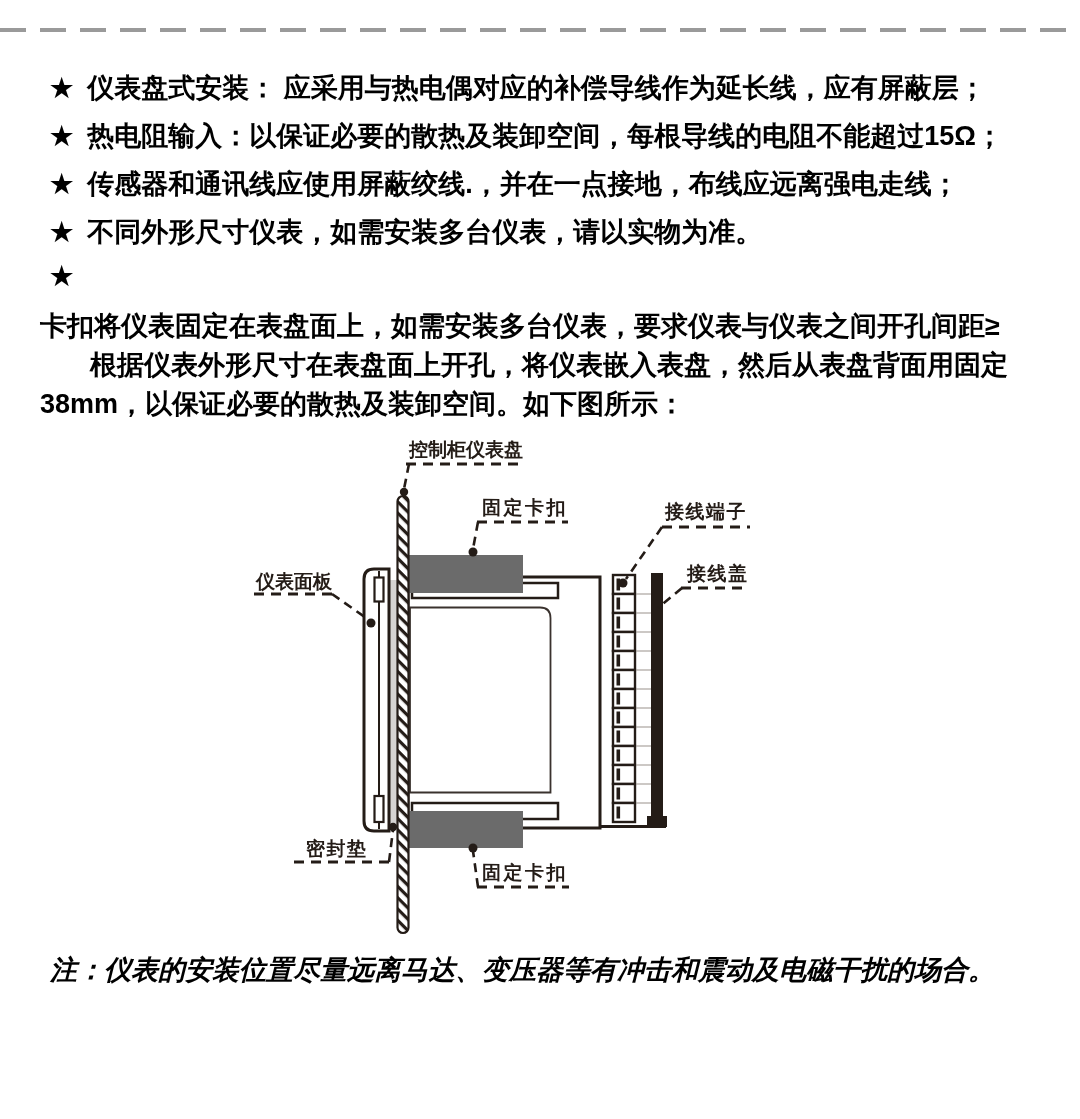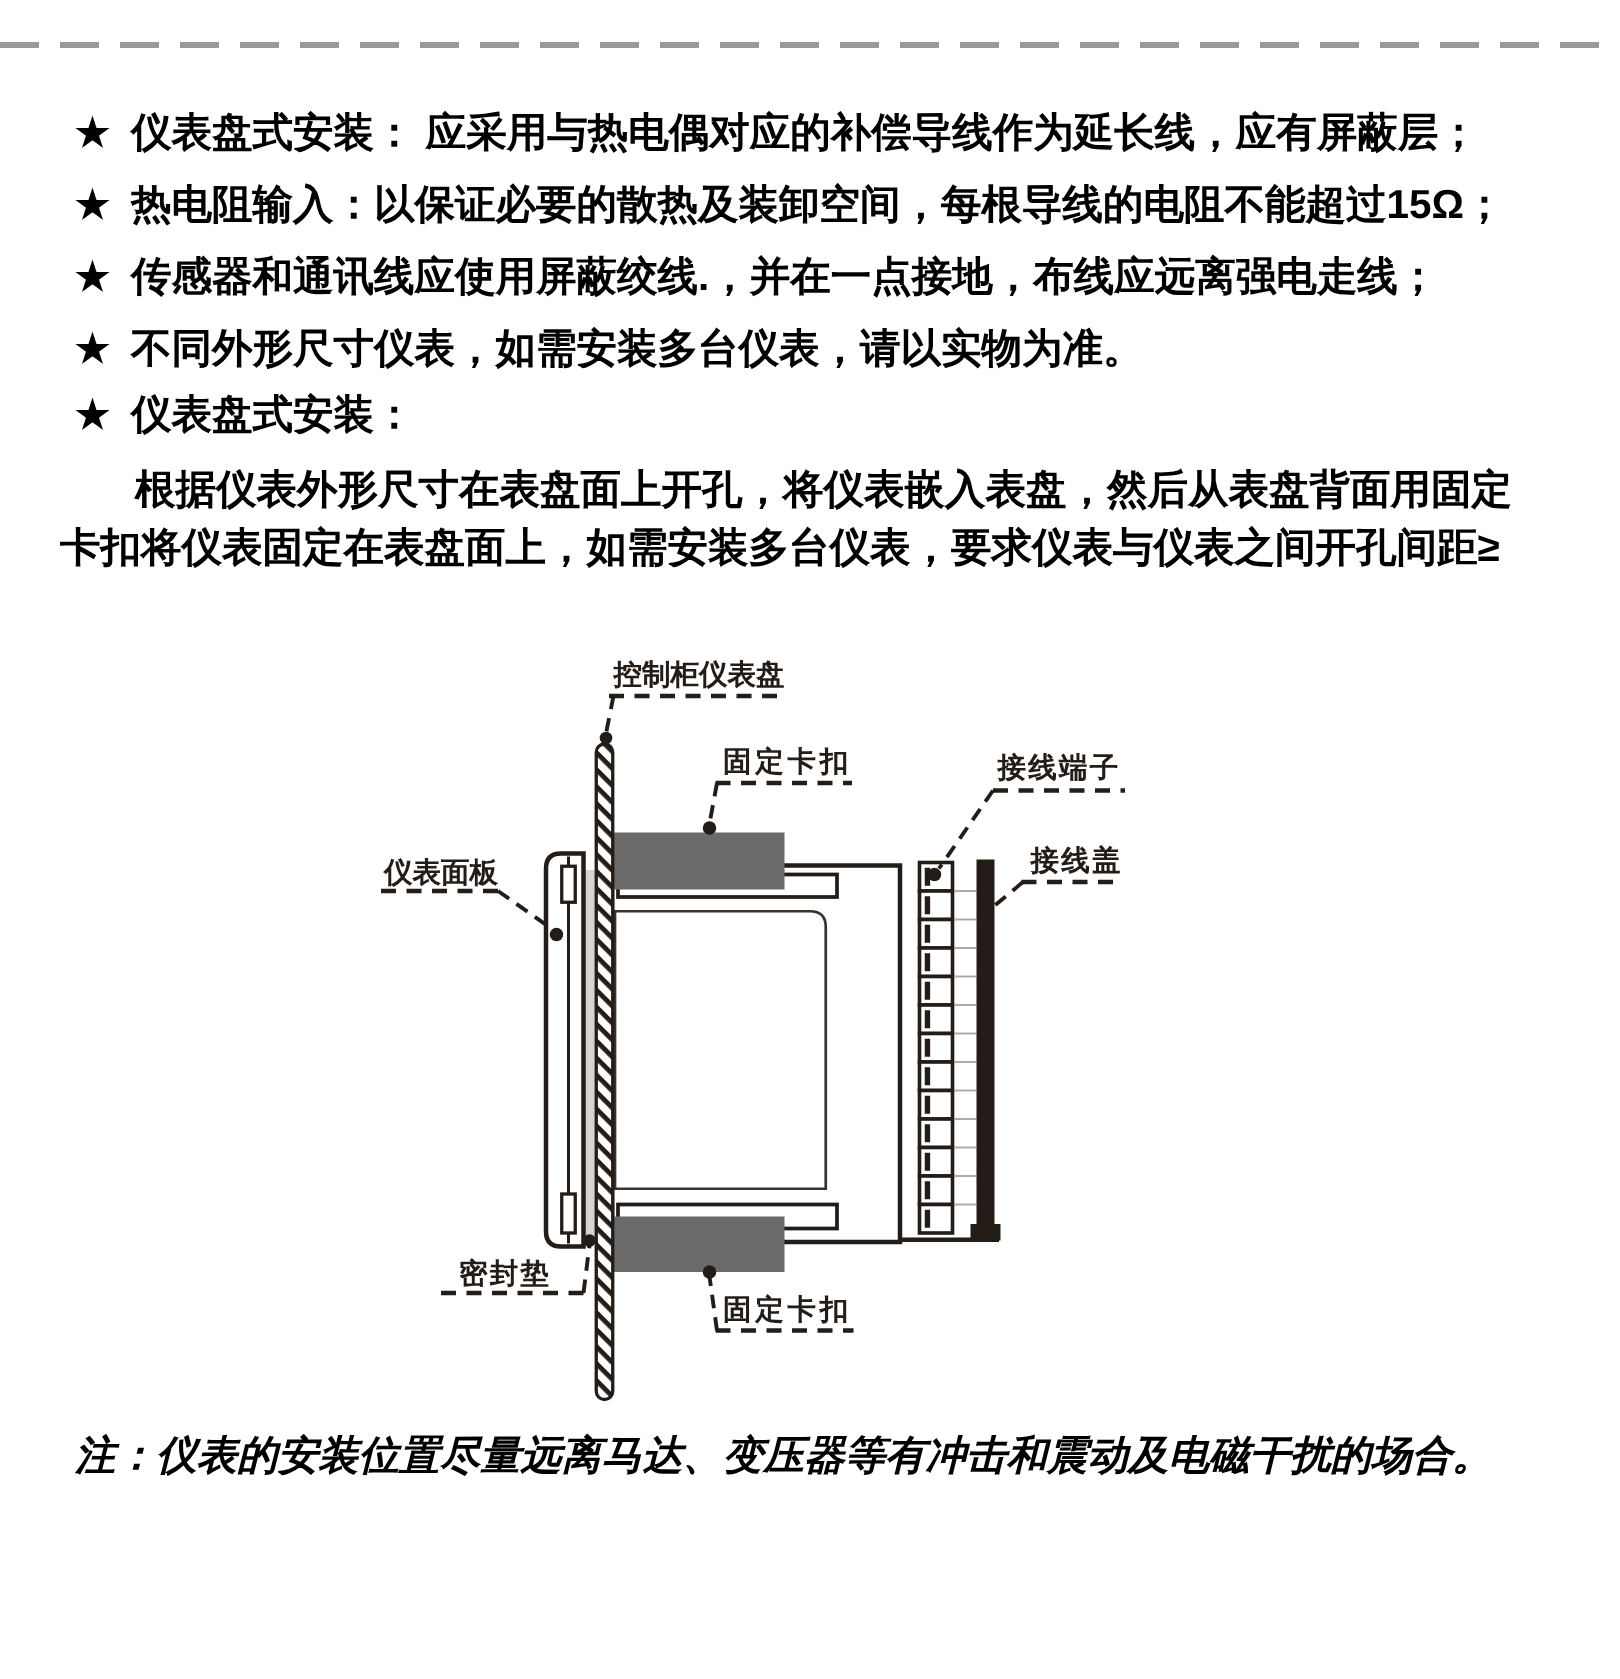--- a/index.html
+++ b/index.html
@@ -61,26 +61,26 @@
   <div class="bullet-row" style="top:166px">
     <span class="star">★</span>
     <span>传感器和通讯线应使用屏蔽绞线.，并在一点接地，布线应远离强电走线；</span>
   </div>
   <div class="bullet-row" style="top:214px">
     <span class="star">★</span>
     <span>不同外形尺寸仪表，如需安装多台仪表，请以实物为准。</span>
   </div>
   <div class="bullet-row" style="top:258px">
     <span class="star">★</span>
-    <span>仪表盘式安装：</span>
   </div>
 
   <div id="para">
+    <div class="p-line">卡扣将仪表固定在表盘面上，如需安装多台仪表，要求仪表与仪表之间开孔间距≥</div>
     <div class="p-line indent">根据仪表外形尺寸在表盘面上开孔，将仪表嵌入表盘，然后从表盘背面用固定</div>
-    <div class="p-line">卡扣将仪表固定在表盘面上，如需安装多台仪表，要求仪表与仪表之间开孔间距≥</div>
+    <div class="p-line">38mm，以保证必要的散热及装卸空间。如下图所示：</div>
   </div>
 
   <svg id="diagram" width="1080" height="1119" viewBox="0 0 1080 1119">
     <defs>
       <pattern id="hatch" width="8" height="8" patternUnits="userSpaceOnUse" patternTransform="rotate(45)">
         <rect width="8" height="8" fill="#ffffff"></rect>
         <rect x="0" y="0" width="8" height="3.2" fill="#241c17"></rect>
       </pattern>
     </defs>
 

